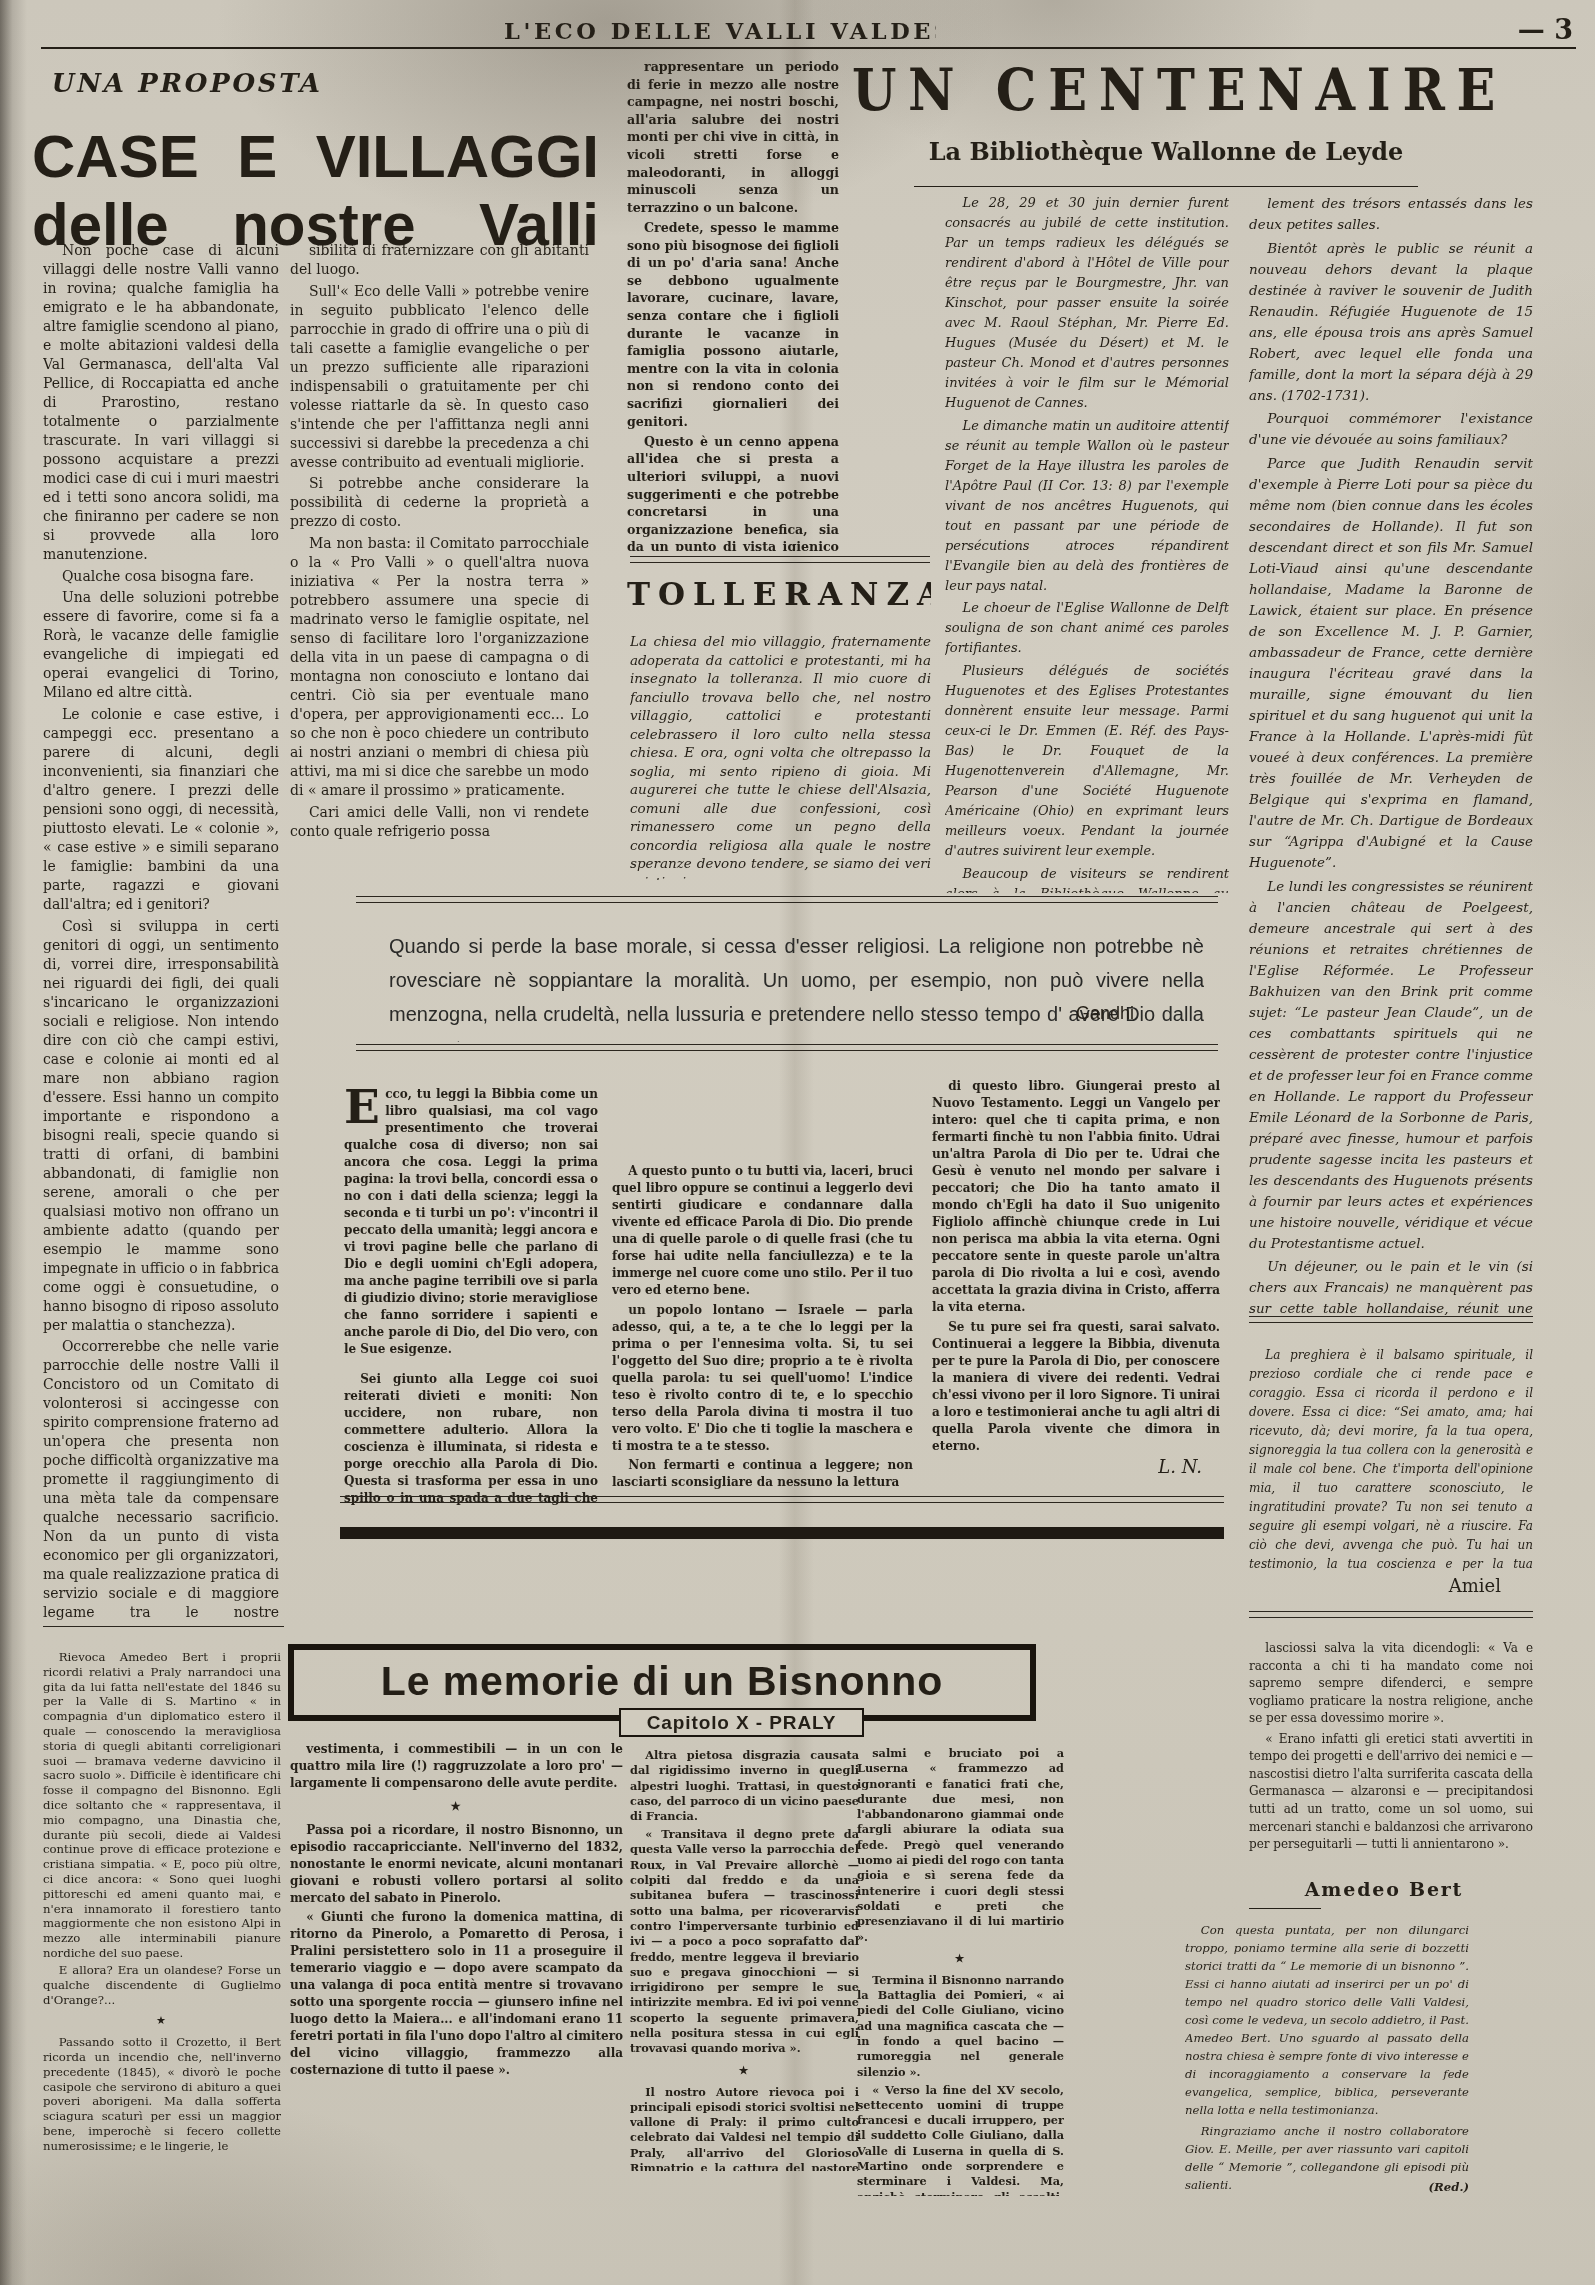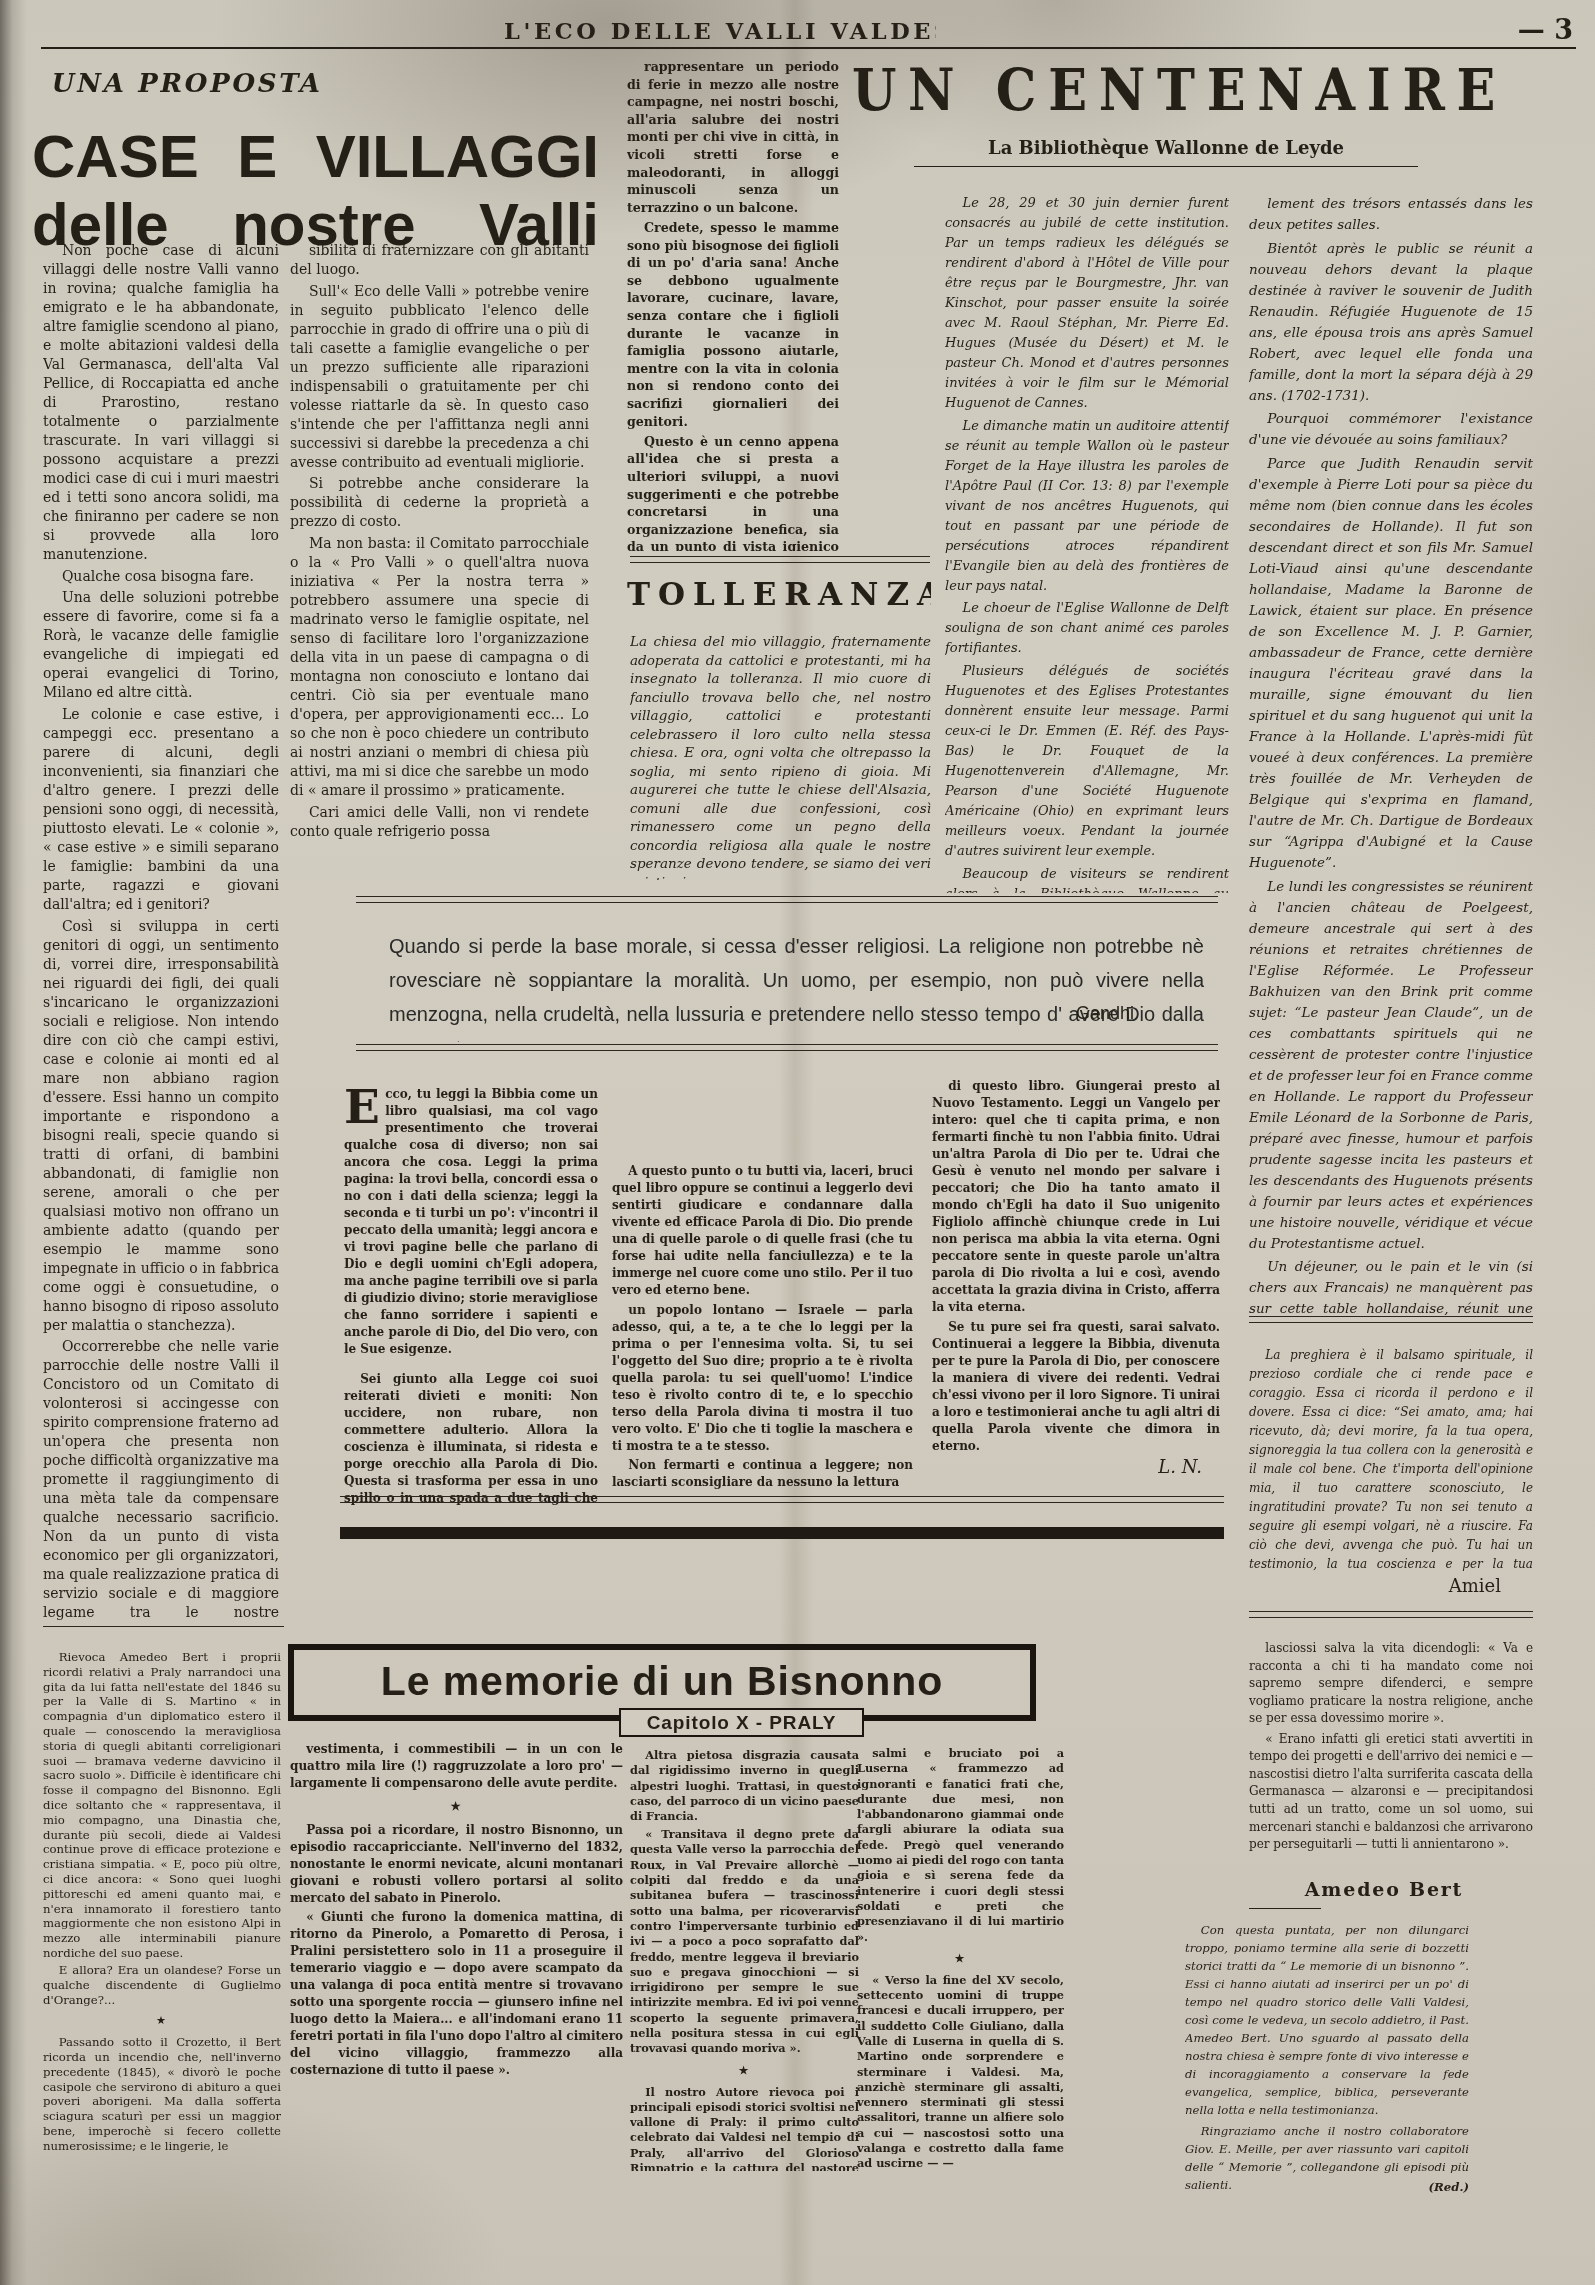--- a/index.html
+++ b/index.html
@@ -26,21 +26,21 @@
   .pagenum{font-weight:bold;font-size:27px;text-align:right;}
   .kicker{font-style:italic;font-weight:bold;font-size:26px;letter-spacing:2.7px;border-bottom:2.7px solid #241f17;padding:0 50px 8px 1.8px;}
   .headline{font-family:"Liberation Sans", sans-serif;font-weight:800;font-size:60px;line-height:68px;letter-spacing:0;margin-top:22px;}
   .headline div{text-align:justify;text-align-last:justify;}
   .serifcol{font-size:14px;line-height:19px;}
   .boldcol{font-size:12.6px;line-height:17.6px;font-weight:bold;}
   .opera-col{font-size:12px;line-height:17px;font-weight:600;}
   .ital{font-style:italic;}
   .tol-title{font-weight:bold;font-size:31px;letter-spacing:8px;text-align:center;white-space:nowrap;}
   .cent-title{font-weight:bold;font-size:51px;letter-spacing:11.7px;text-align:center;white-space:nowrap;transform:scaleY(1.12);transform-origin:top;}
-  .cent-sub{font-weight:bold;font-size:18px;text-align:center;border-bottom:1.8px solid #241f17;padding-bottom:8px;white-space:nowrap;}
+  .cent-sub{font-weight:bold;font-size:24px;text-align:center;border-bottom:1.8px solid #241f17;padding-bottom:20px;white-space:nowrap;}
   .gandhi{font-family:"Liberation Sans", sans-serif;font-size:20px;line-height:34px;color:#2a2a28;}
   .gandhi-sig{font-family:"Liberation Sans", sans-serif;font-size:18px;}
   .opera-title{font-weight:bold;font-size:33px;line-height:39px;text-align:center;}
   .bar{background:#1f1a13;}
   .banner{border:6.3px solid #1a150e;}
   .banner-title{font-family:"Liberation Sans", sans-serif;font-weight:800;font-size:41px;line-height:63px;text-align:center;letter-spacing:0.9px;white-space:nowrap;}
   .capbox{border:2.7px solid #1a150e;background:#d0cbbe;}
   .cap-title{font-family:"Liberation Sans", sans-serif;font-weight:700;font-size:19px;line-height:25px;text-align:center;letter-spacing:0.9px;}
   .sig-plain{text-align:right;margin-top:3.6px;}
 </style>
@@ -180,17 +180,18 @@
     </div>
   <div class="abs j" style="left:630px;top:1748px;width:229px;height:423px;font-size:11.3px;line-height:15.3px;font-weight:600;">
       <p class="p">Altra pietosa disgrazia causata dal rigidissimo inverno in quegli alpestri luoghi. Trattasi, in questo caso, del parroco di un vicino paese di Francia.</p>
       <p class="p">« Transitava il degno prete da questa Valle verso la parrocchia del Roux, in Val Prevaire allorchè — colpiti dal freddo e da una subitanea bufera — trascinossi sotto una balma, per ricoverarvisi contro l'imperversante turbinio ed ivi — a poco a poco soprafatto dal freddo, mentre leggeva il breviario suo e pregava ginocchioni — si irrigidirono per sempre le sue intirizzite membra. Ed ivi poi venne scoperto la seguente primavera, nella positura stessa in cui egli trovavasi quando moriva ».</p>
       <p class="p star">★</p>
       <p class="p">Il nostro Autore rievoca poi i principali episodi storici svoltisi nel vallone di Praly: il primo culto celebrato dai Valdesi nel tempio di Praly, all'arrivo del Glorioso Rimpatrio e la cattura del pastore Leydet sorpreso sopra una roccia mentre cantava i</p>
     </div>
   <div class="abs j" style="left:857px;top:1746px;width:207px;height:450px;font-size:11.3px;line-height:15.3px;font-weight:600;">
       <p class="p">salmi e bruciato poi a Luserna « frammezzo ad ignoranti e fanatici frati che, durante due mesi, non l'abbandonarono giammai onde fargli abiurare la odiata sua fede. Pregò quel venerando uomo ai piedi del rogo con tanta gioia e sì serena fede da intenerire i cuori degli stessi soldati e preti che presenziavano il di lui martirio ».</p>
       <p class="p star">★</p>
+      <p class="p">Termina il Bisnonno narrando la Battaglia dei Pomieri, « ai piedi del Colle Giuliano, vicino ad una magnifica cascata che — in fondo a quel bacino — rumoreggia nel generale silenzio ».</p>
       <p class="p">« Verso la fine del XV secolo, settecento uomini di truppe francesi e ducali irruppero, per il suddetto Colle Giuliano, dalla Valle di Luserna in quella di S. Martino onde sorprendere e sterminare i Valdesi. Ma, anzichè sterminare gli assalti, vennero sterminati gli stessi assalitori, tranne un alfiere solo a cui — nascostosi sotto una valanga e costretto dalla fame ad uscirne — —</p>
     </div>
 
 </div>
 
 
 </body></html>

